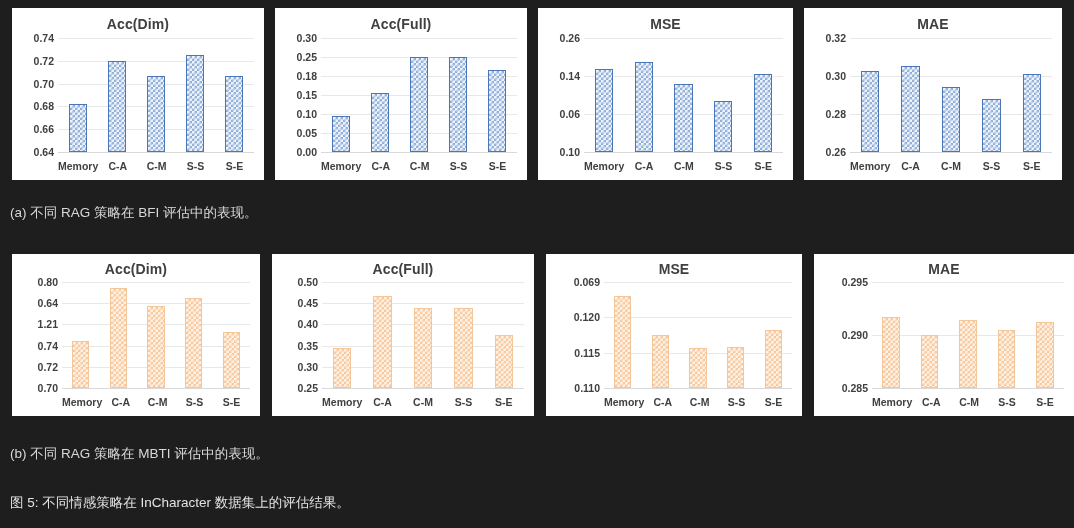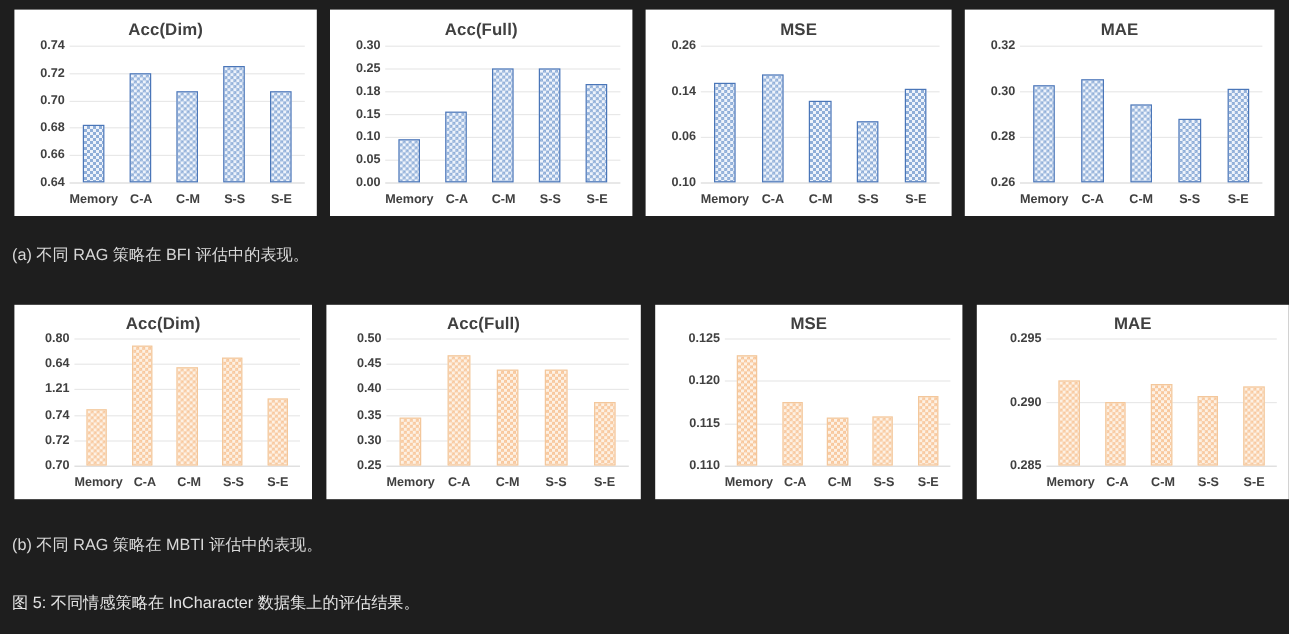--- a/index.html
+++ b/index.html
@@ -418,21 +418,21 @@
   <div class="panel p3">
     <div class="chart-title">MSE</div>
     <div class="plot">
         <div class="gridline base" style="top: 100%;"></div>
         <div class="ytick" style="top: 100%; right: calc(100% + 4px);">0.110</div>
         <div class="gridline" style="top: 66.6667%;"></div>
         <div class="ytick" style="top: 66.6667%; right: calc(100% + 4px);">0.115</div>
         <div class="gridline" style="top: 33.3333%;"></div>
         <div class="ytick" style="top: 33.3333%; right: calc(100% + 4px);">0.120</div>
         <div class="gridline" style="top: 0%;"></div>
-        <div class="ytick" style="top: 0%; right: calc(100% + 4px);">0.125</div>
+        <div class="ytick" style="top: 0%; right: calc(100% + 4px);">0.069</div>
         <div class="bars">
           <div class="barcell">
             <div class="bar orange" title="Memory: 0.123" style="height: 86.6667%;"></div>
           </div>
           <div class="barcell">
             <div class="bar orange" title="C-A: 0.1175" style="height: 50%;"></div>
           </div>
           <div class="barcell">
             <div class="bar orange" title="C-M: 0.1156" style="height: 37.3333%;"></div>
           </div>

